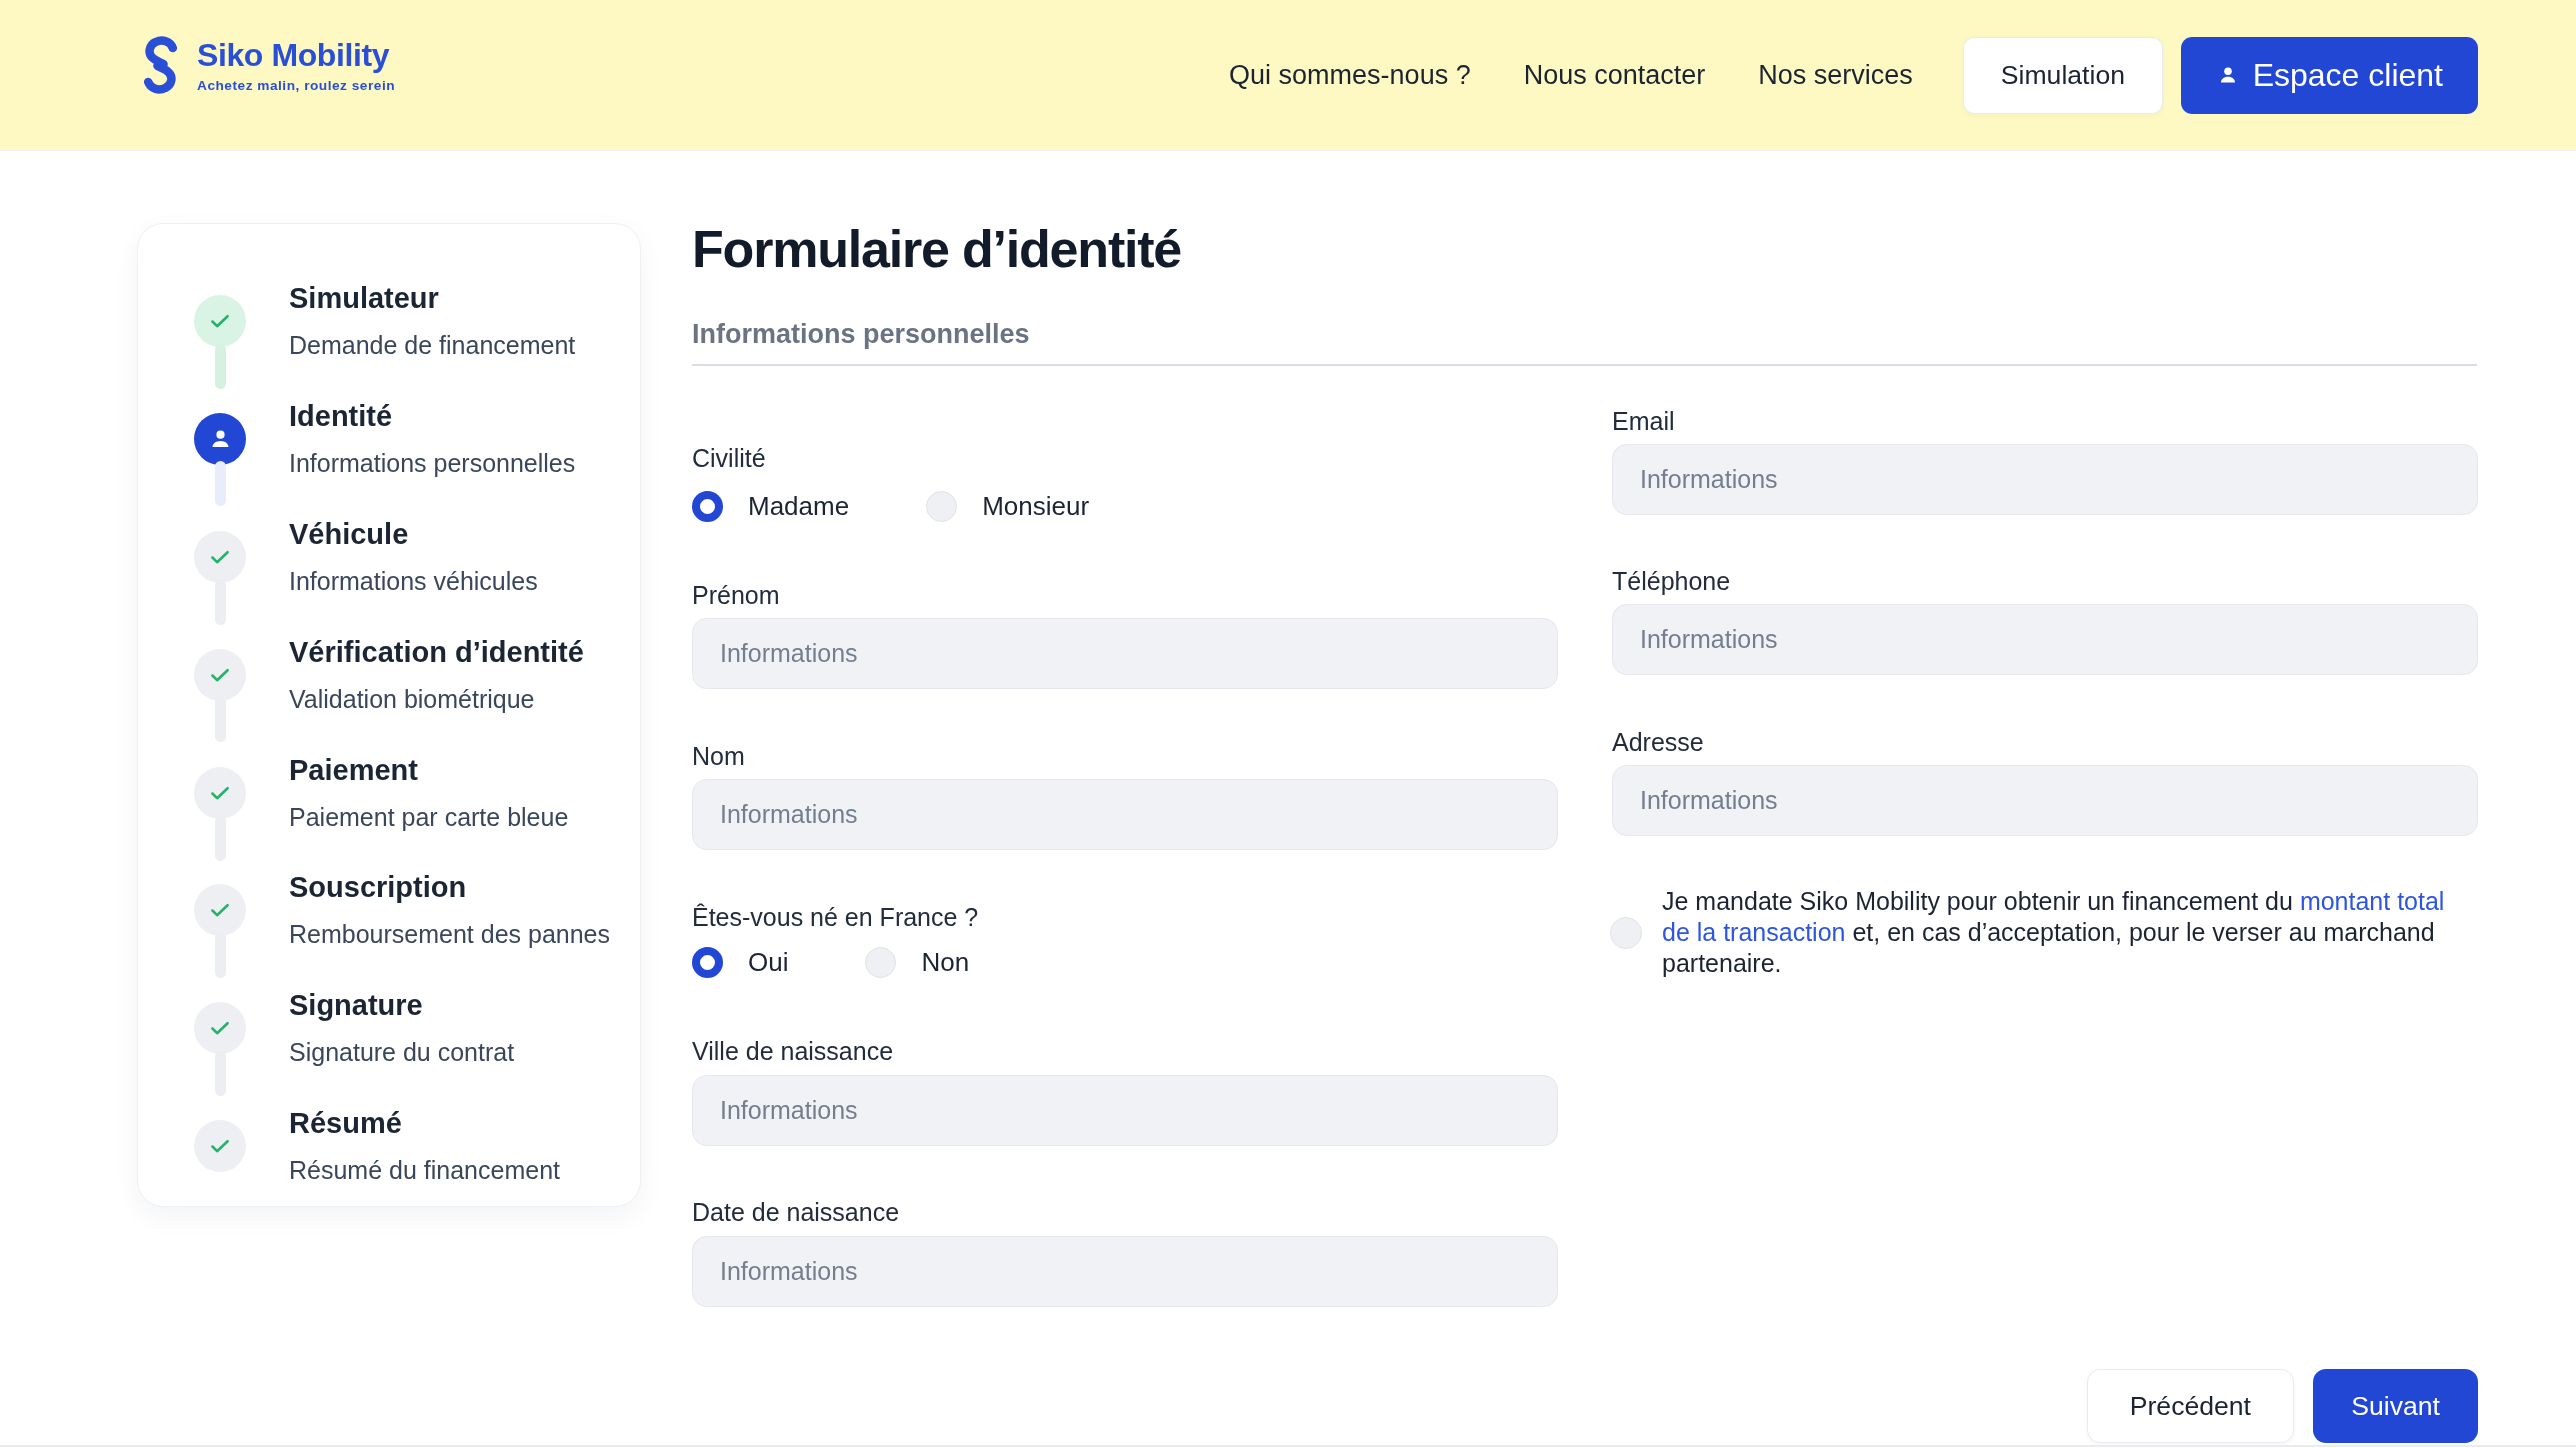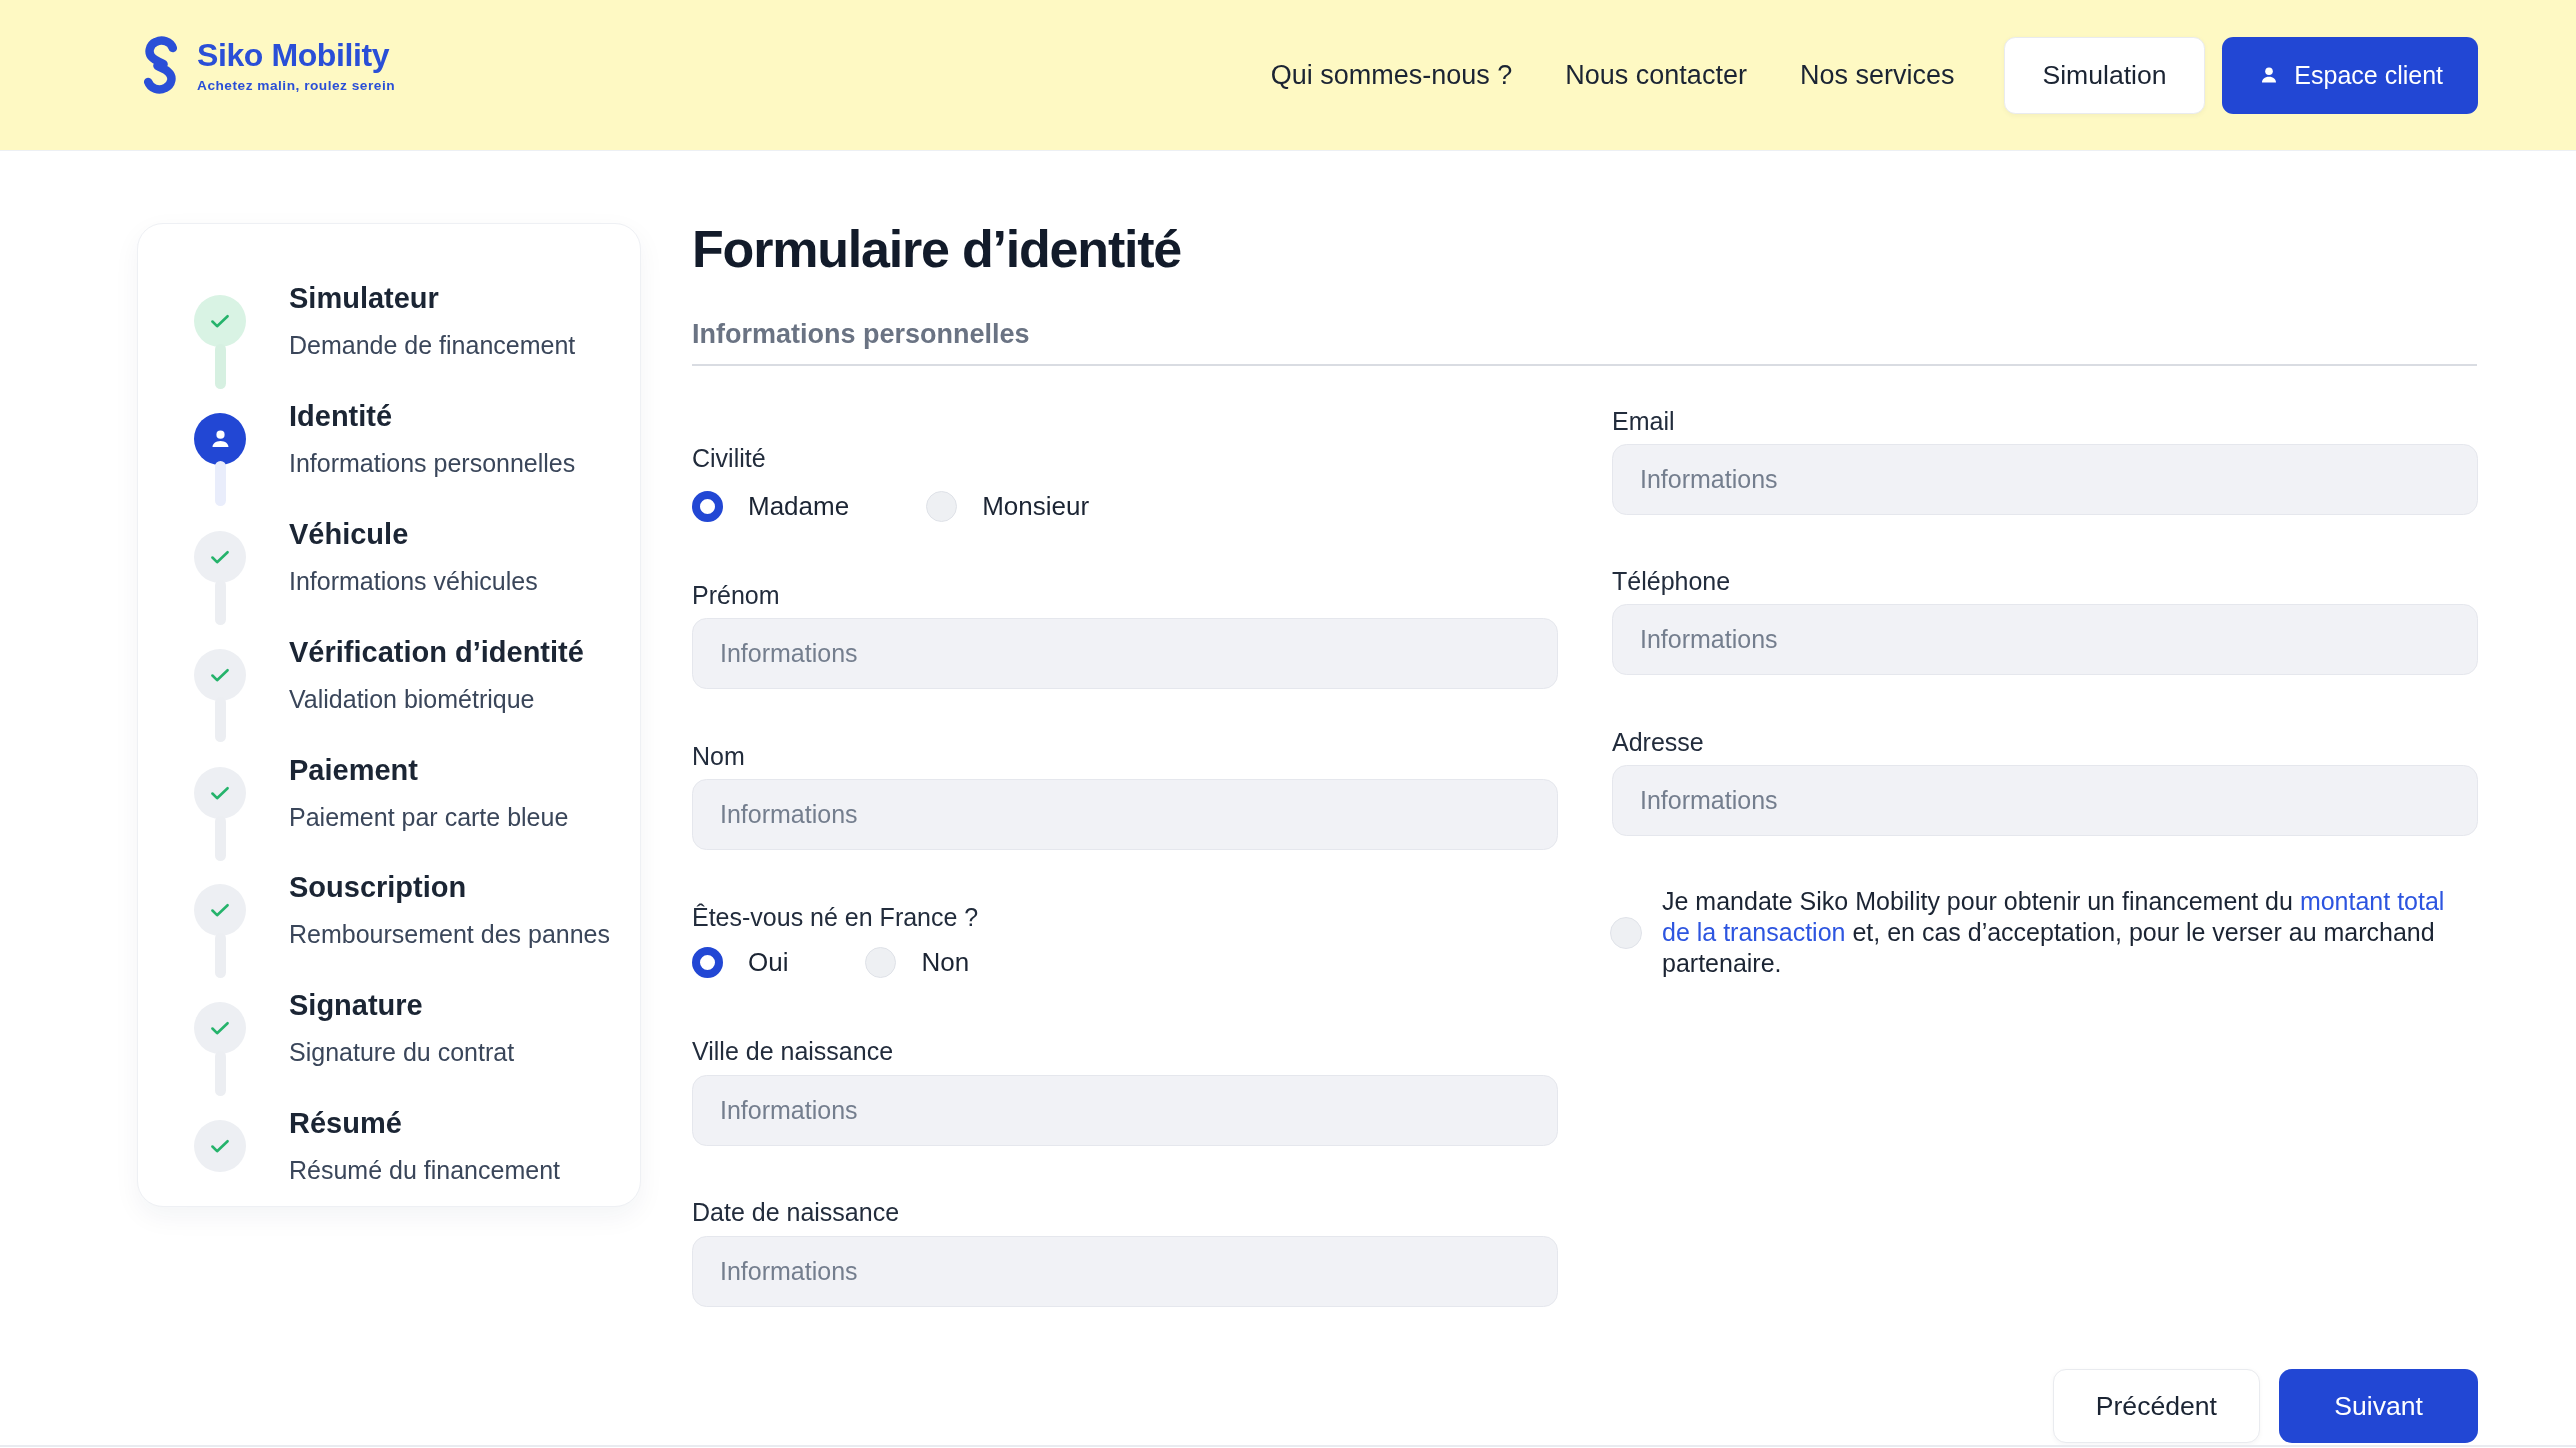--- a/index.html
+++ b/index.html
@@ -9,21 +9,21 @@
   
   .header { position:absolute; left:0; top:0; width:2576px; height:151px; background:#fef9c3; border-bottom:1.6px solid #edf0f4; }
   .logo { position:absolute; left:137px; top:35px; display:flex; align-items:center; gap:13px; cursor:pointer; }
   .logo-text { display:flex; flex-direction:column; }
   .brand-name { font-size:32px; font-weight:800; color:#2a4fd7; letter-spacing:-0.4px; }
   .brand-tagline { font-size:13.7px; font-weight:600; color:#2a4fd7; letter-spacing:0.5px; margin-top:3.2px; }
   .nav { position:absolute; right:98px; top:0; height:151px; display:flex; align-items:center; }
   .nav-link { font-size:27px; font-weight:500; color:#1b2433; text-decoration:none; margin-left:53px; cursor:pointer; }
   .btn { display:inline-flex; align-items:center; justify-content:center; border:none; cursor:pointer; font-family:"Liberation Sans", sans-serif; }
   .btn-outline { height:77px; padding:0 37px; margin-left:50px; background:#fff; border:1.6px solid #e9ebef; border-radius:11.3px; font-size:26.6px; font-weight:500; color:#1b2433; box-shadow:0 1.6px 4.8px rgba(20,30,60,0.04); }
-  .btn-primary { height:77px; padding:0 35px; margin-left:17.7px; background:#2247d4; border-radius:11.3px; font-size:25px; font-weight:500; color:#fff; gap:13px; }
+  .btn-primary { height:77px; padding:0 35px; margin-left:17.7px; background:#2247d4; border-radius:11.3px; font-size:32px; font-weight:500; color:#fff; gap:13px; }
 
   
   .card { position:absolute; left:137px; top:223px; width:504px; height:984px; background:#fff; border:1.6px solid #eef0f4; border-radius:26px; box-shadow:0 9.7px 27px rgba(23,37,84,0.05); }
   .step { position:absolute; left:56px; display:flex; align-items:center; gap:43px; cursor:pointer; }
   .bubble { width:52px; height:52px; border-radius:50%; flex:0 0 52px; display:flex; align-items:center; justify-content:center; }
   .bubble.completed-first { background:#d9f3e4; }
   .bubble.active { background:#2247d4; }
   .bubble.completed { background:#edeff3; }
   .step-text { display:flex; flex-direction:column; }
   .step-title { font-size:29px; font-weight:700; color:#1b2534; line-height:35px; }
@@ -51,21 +51,21 @@
   .radio-label { font-size:26px; font-weight:500; color:#1b2433; }
 
   .mandate { position:absolute; left:0; top:886px; width:100%; }
   .mandate-chk { position:absolute; left:-1.6px; top:31px; width:32px; height:32px; border-radius:50%; background:#eef0f3; border:1.6px solid #e0e3e9; cursor:pointer; }
   .mandate-text { margin-left:50px; width:816px; font-size:25px; line-height:31px; color:#1b2433; }
   .mandate-text a { color:#2d55e0; text-decoration:none; cursor:pointer; }
 
   
   .actions { position:absolute; left:0; top:1369px; width:2576px; display:flex; justify-content:flex-end; padding-right:98px; gap:19.3px; }
   .btn-prev { height:74px; padding:0 42px; background:#fff; border:1.6px solid #e9ebef; border-radius:13px; font-size:26.6px; font-weight:500; color:#1b2433; box-shadow:0 1.6px 4.8px rgba(20,30,60,0.04); }
-  .btn-next { height:74px; padding:0 55px; background:#2247d4; border:none; border-radius:13px; font-size:26.6px; font-weight:500; color:#fff; }
+  .btn-next { height:74px; padding:0 38px; background:#2247d4; border:none; border-radius:13px; font-size:26.6px; font-weight:500; color:#fff; }
   .bottom-line { position:absolute; left:0; top:1445px; width:2576px; height:1.6px; background:#e9ebf0; }
 </style>
 </head>
 <body>
 
 <div class="page">
 
   <div class="header">
     <div class="logo">
       <svg width="47" height="60" viewBox="0 0 60 78">

